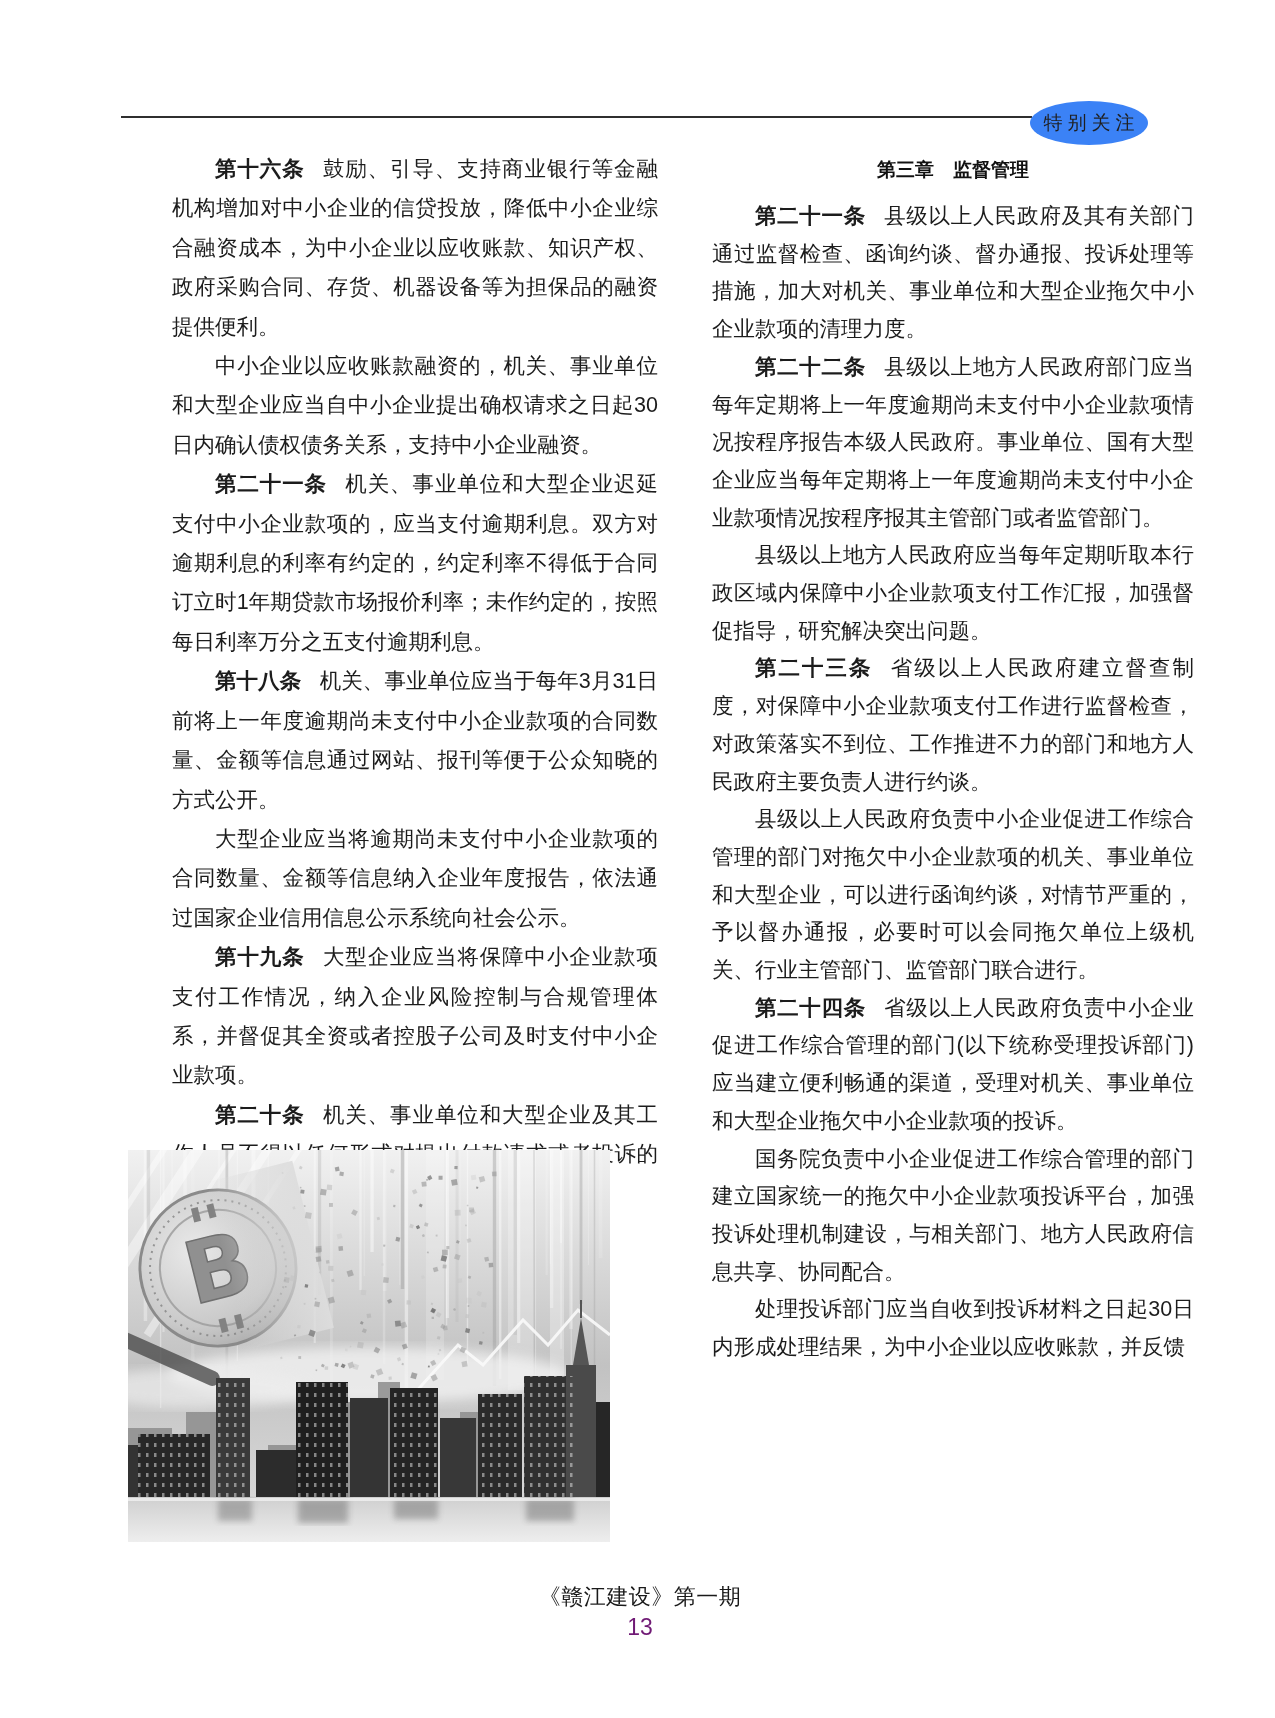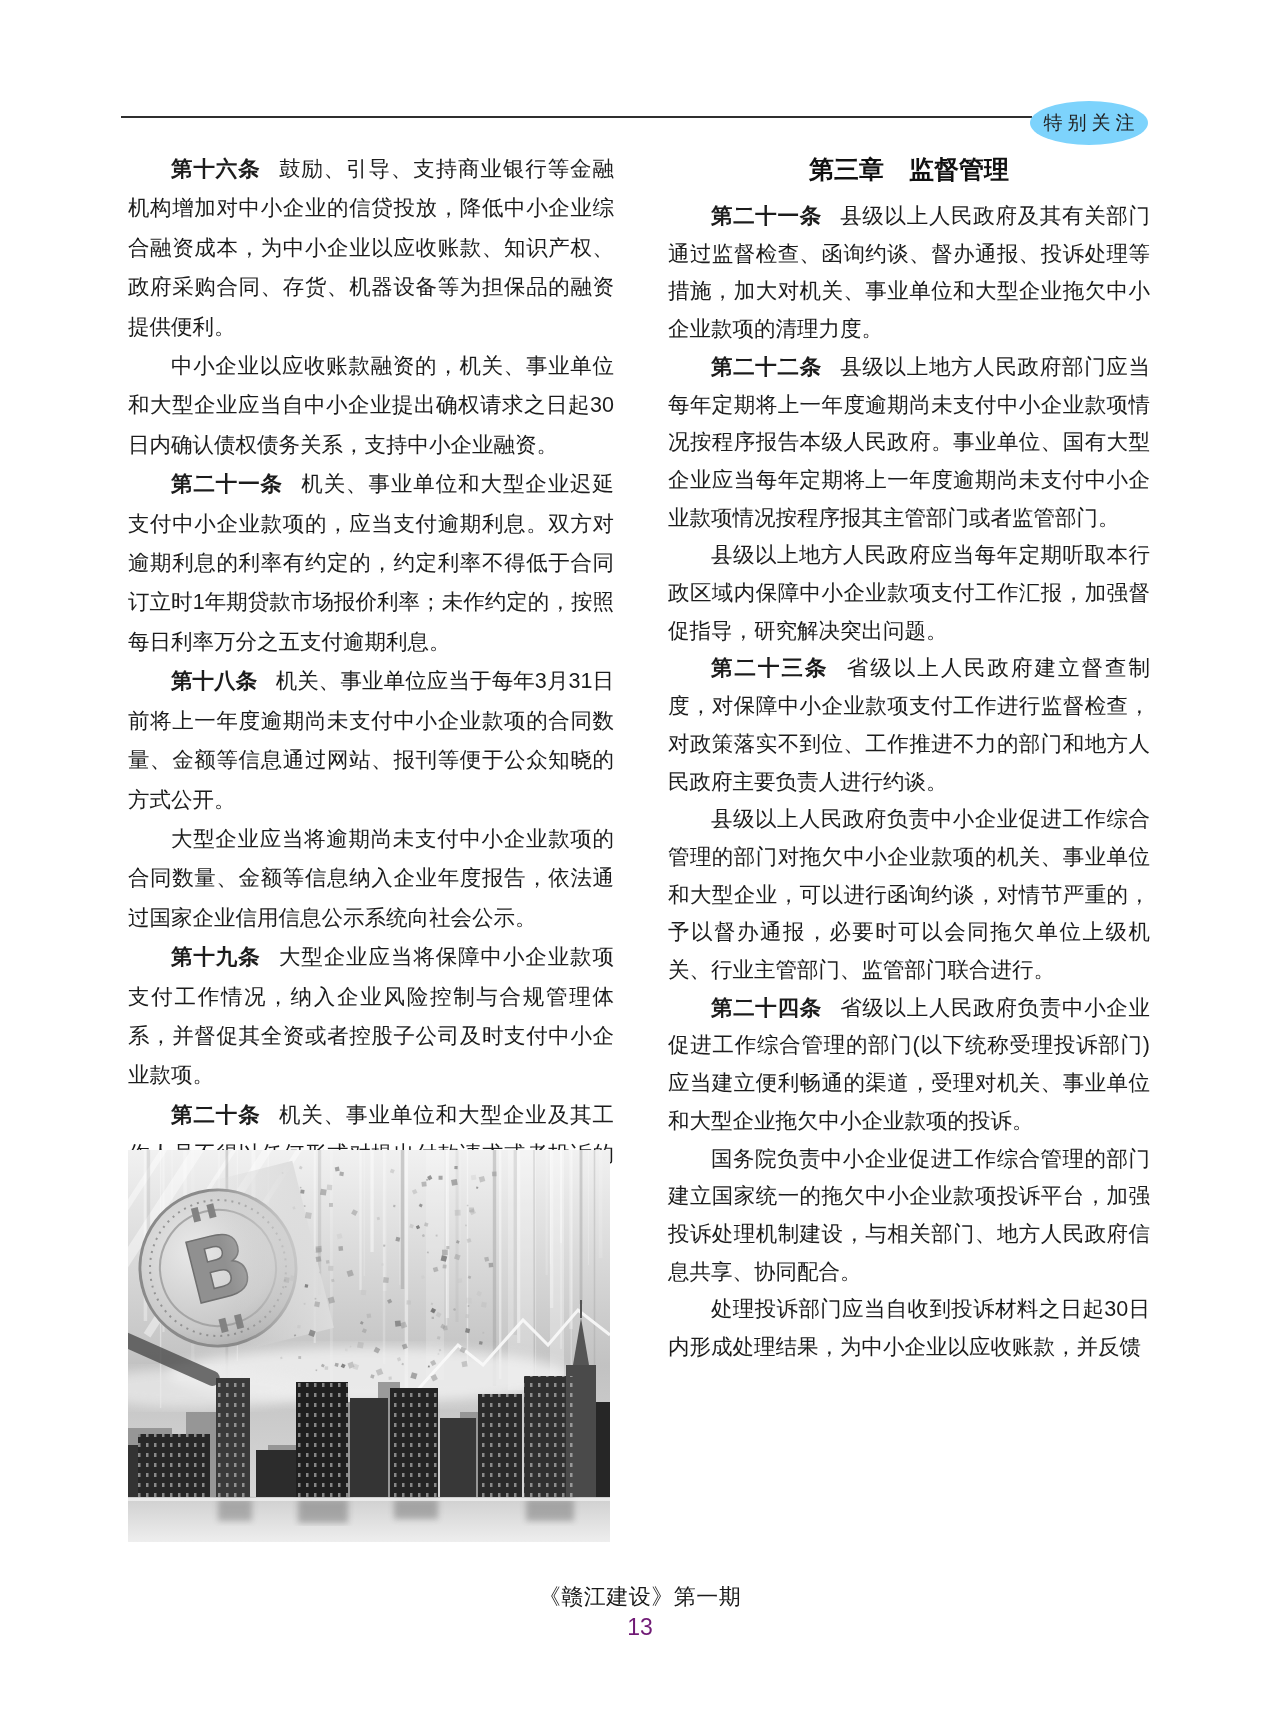--- a/index.html
+++ b/index.html
@@ -7,33 +7,33 @@
     width:1275px;height:1718px;position:relative;background:#ffffff;
     font-family:"Liberation Sans",sans-serif;color:#1c1c1c;
     -webkit-font-smoothing:antialiased;
   }
   .header-rule{
     position:absolute;left:121px;top:116px;width:911px;height:2px;
     background:#2f2f2f;
   }
   .badge{
     position:absolute;left:1030px;top:101px;width:118px;height:44px;
-    background:#7dd3fc;border-radius:50%;
+    background:#3b82f6;border-radius:50%;
     display:flex;align-items:center;justify-content:center;
     font-family:"Liberation Serif",serif;font-size:19px;color:#1f1f1f;
     letter-spacing:5px;padding-left:5px;box-sizing:border-box;
   }
-  .col{position:absolute;text-align:justify;word-break:break-all;}
+  .col{position:absolute;text-align:justify;word-break:break-all;margin-left:44px;}
   .col-left{left:128px;top:150px;width:486px;font-size:21.5px;line-height:39.4px;}
   .col-right{left:668px;top:150px;width:482px;font-size:21.5px;line-height:37.7px;}
   .para{margin:0;text-indent:2em;}
   .art-label{font-weight:bold;}
   .art-label:not(:empty){margin-right:.85em;}
   .chapter-heading{
-    font-family:"Liberation Serif",serif;font-weight:bold;font-size:25px;
+    font-family:"Liberation Serif",serif;font-weight:bold;font-size:19px;
     text-align:center;margin:0 0 8px 0;line-height:40px;text-indent:0;
     color:#111;
   }
   .illustration{
     position:absolute;left:128px;top:1150px;width:482px;height:392px;
     overflow:hidden;
   }
   .illustration svg{display:block;}
   .footer{
     position:absolute;left:112px;top:1582px;width:1056px;height:32px;

